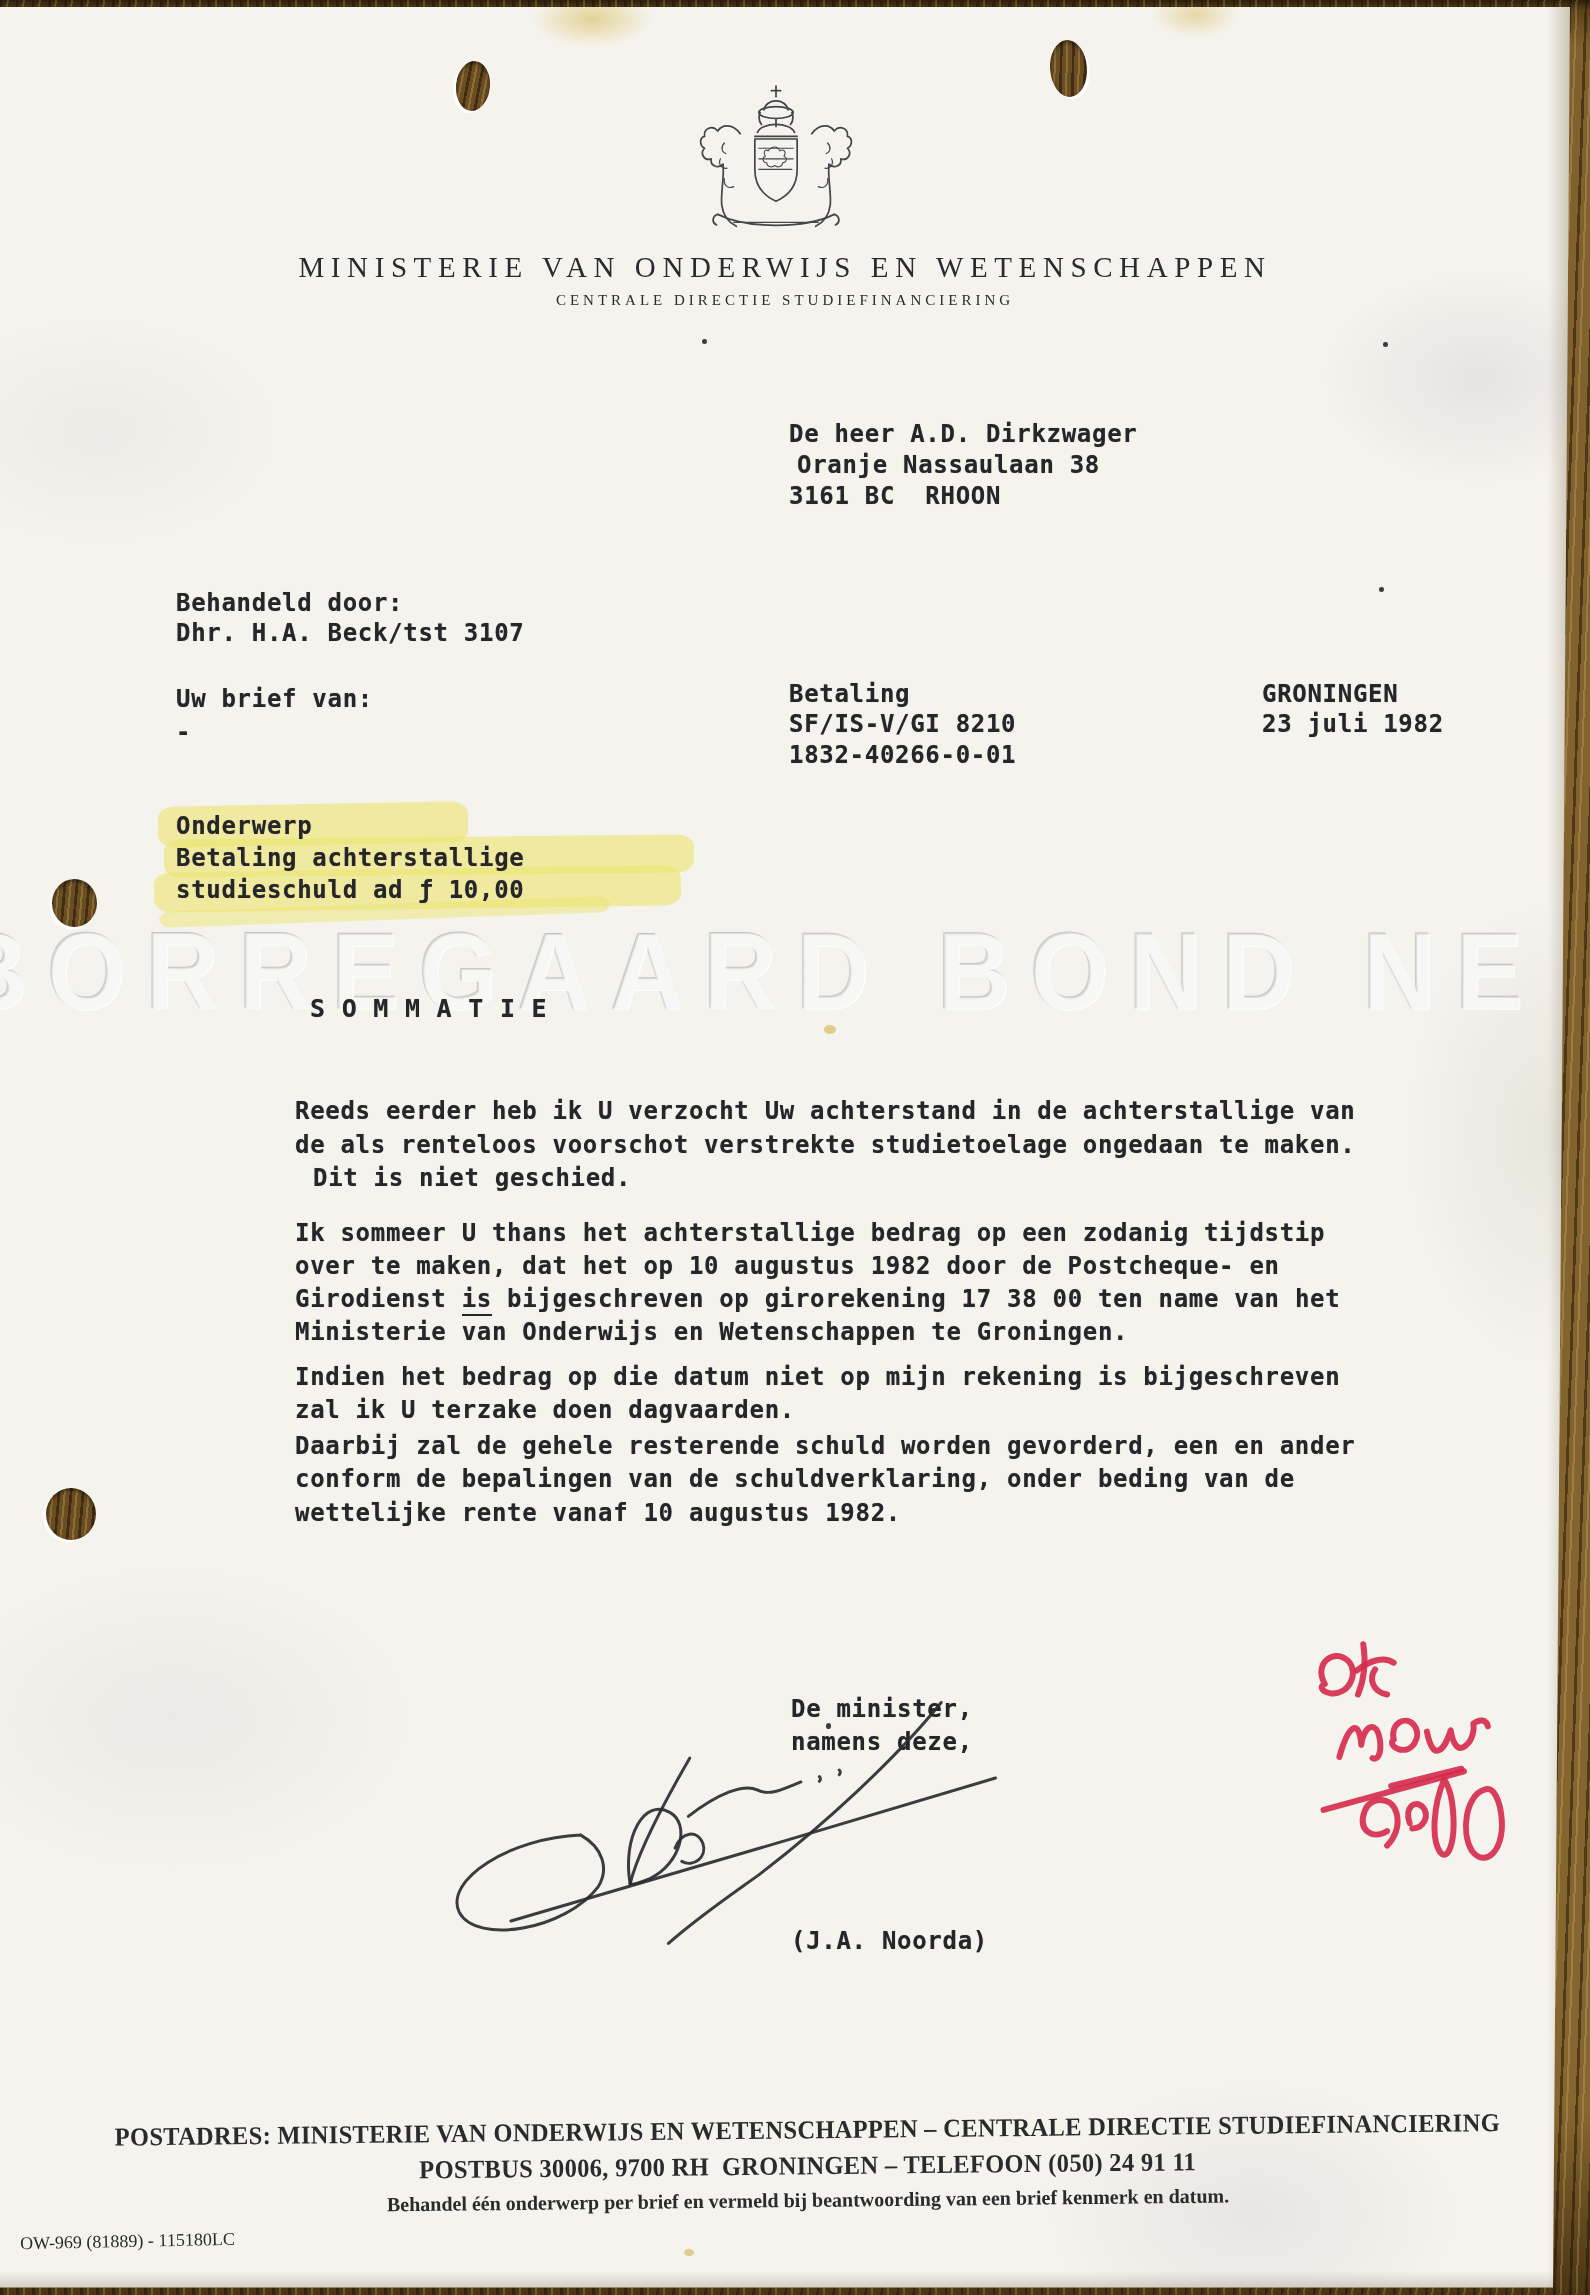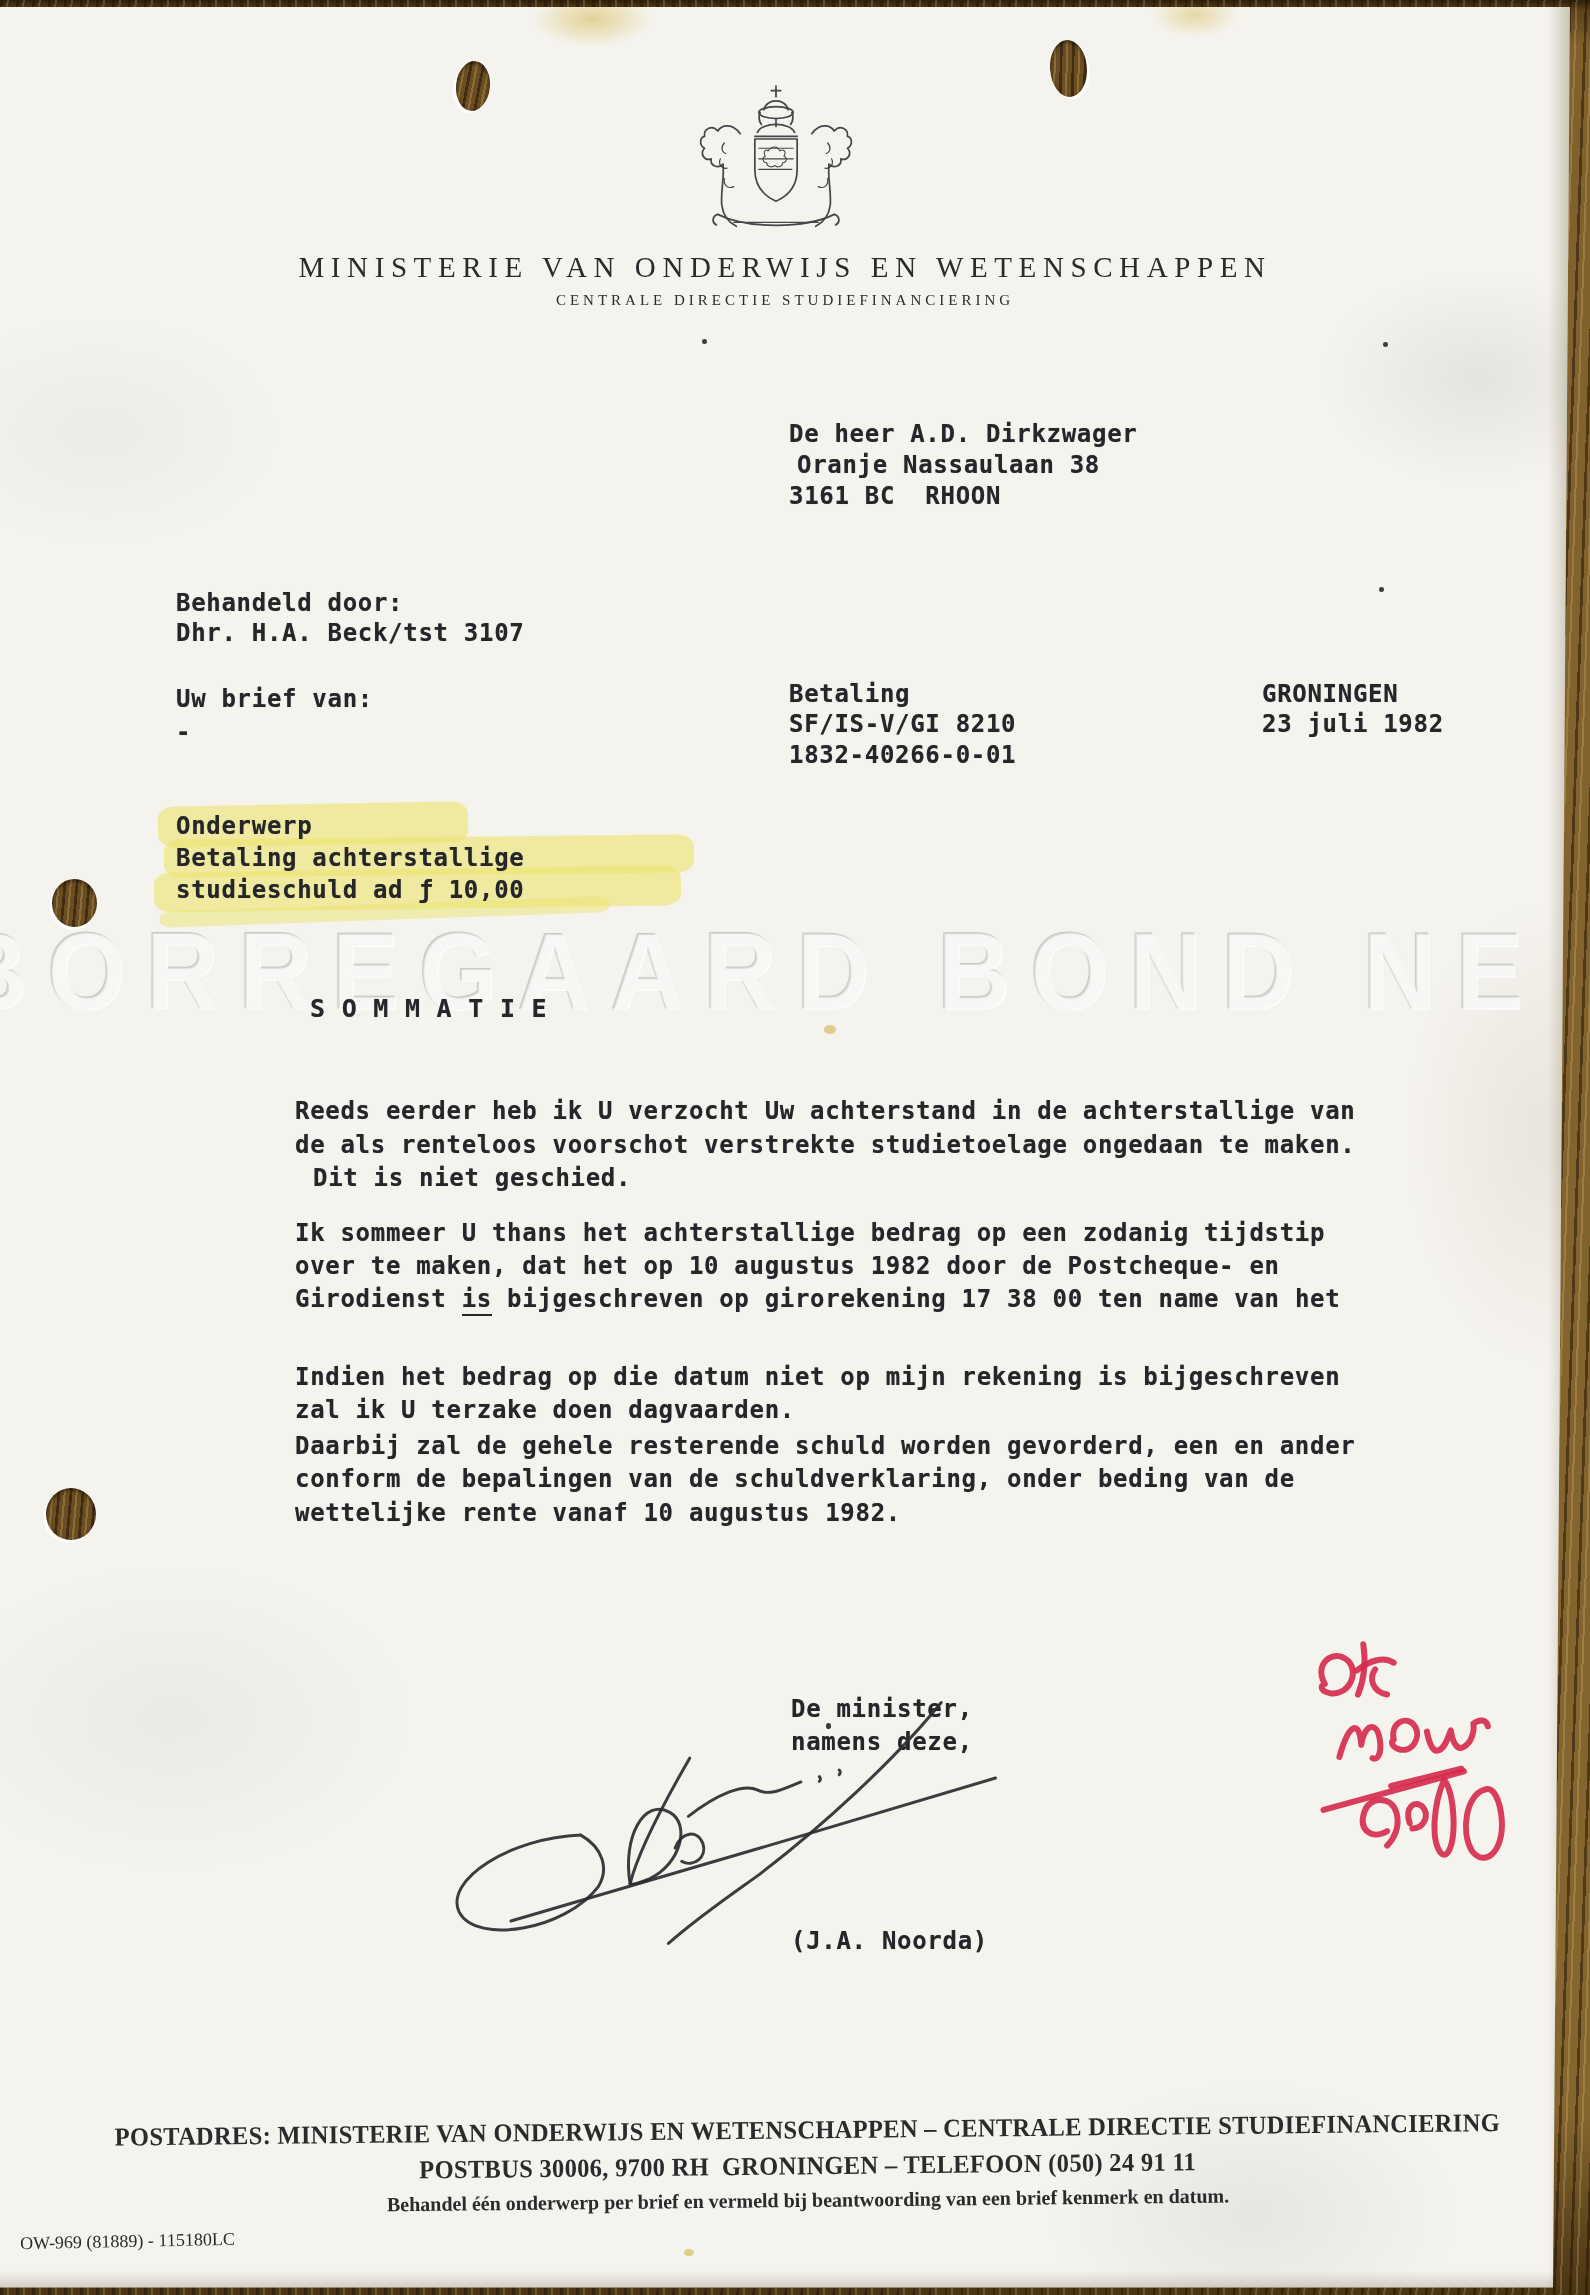--- a/index.html
+++ b/index.html
@@ -125,20 +125,21 @@
 
   <div class="mono" style="left:310px;top:993px;font-size:25px;letter-spacing:16.6px;">SOMMATIE</div>
 
   <div class="mono" style="left:295px;top:1095px;">Reeds eerder heb ik U verzocht Uw achterstand in de achterstallige van</div>
   <div class="mono" style="left:295px;top:1129px;">de als renteloos voorschot verstrekte studietoelage ongedaan te maken.</div>
   <div class="mono" style="left:277px;top:1162px;margin-left:36px;">Dit is niet geschied.</div>
 
   <div class="mono" style="left:295px;top:1217px;">Ik sommeer U thans het achterstallige bedrag op een zodanig tijdstip</div>
   <div class="mono" style="left:295px;top:1250px;">over te maken, dat het op 10 augustus 1982 door de Postcheque- en</div>
   <div class="mono" style="left:295px;top:1283px;"><span>Girodienst </span><span class="underline-is">is</span><span> bijgeschreven op girorekening 17 38 00 ten name van het</span></div>
+  <div class="mono" style="left:295px;top:1316px;">Ministerie van Onderwijs en Wetenschappen te Groningen.</div>
 
   <div class="mono" style="left:295px;top:1361px;">Indien het bedrag op die datum niet op mijn rekening is bijgeschreven</div>
   <div class="mono" style="left:295px;top:1394px;">zal ik U terzake doen dagvaarden.</div>
   <div class="mono" style="left:295px;top:1430px;">Daarbij zal de gehele resterende schuld worden gevorderd, een en ander</div>
   <div class="mono" style="left:295px;top:1463px;">conform de bepalingen van de schuldverklaring, onder beding van de</div>
   <div class="mono" style="left:295px;top:1497px;">wettelijke rente vanaf 10 augustus 1982.</div>
 
   <div class="mono" style="left:791px;top:1693px;">De minister,</div>
   <div class="mono" style="left:791px;top:1726px;">namens deze,</div>
   <div class="mono" style="left:791px;top:1925px;">(J.A. Noorda)</div>

